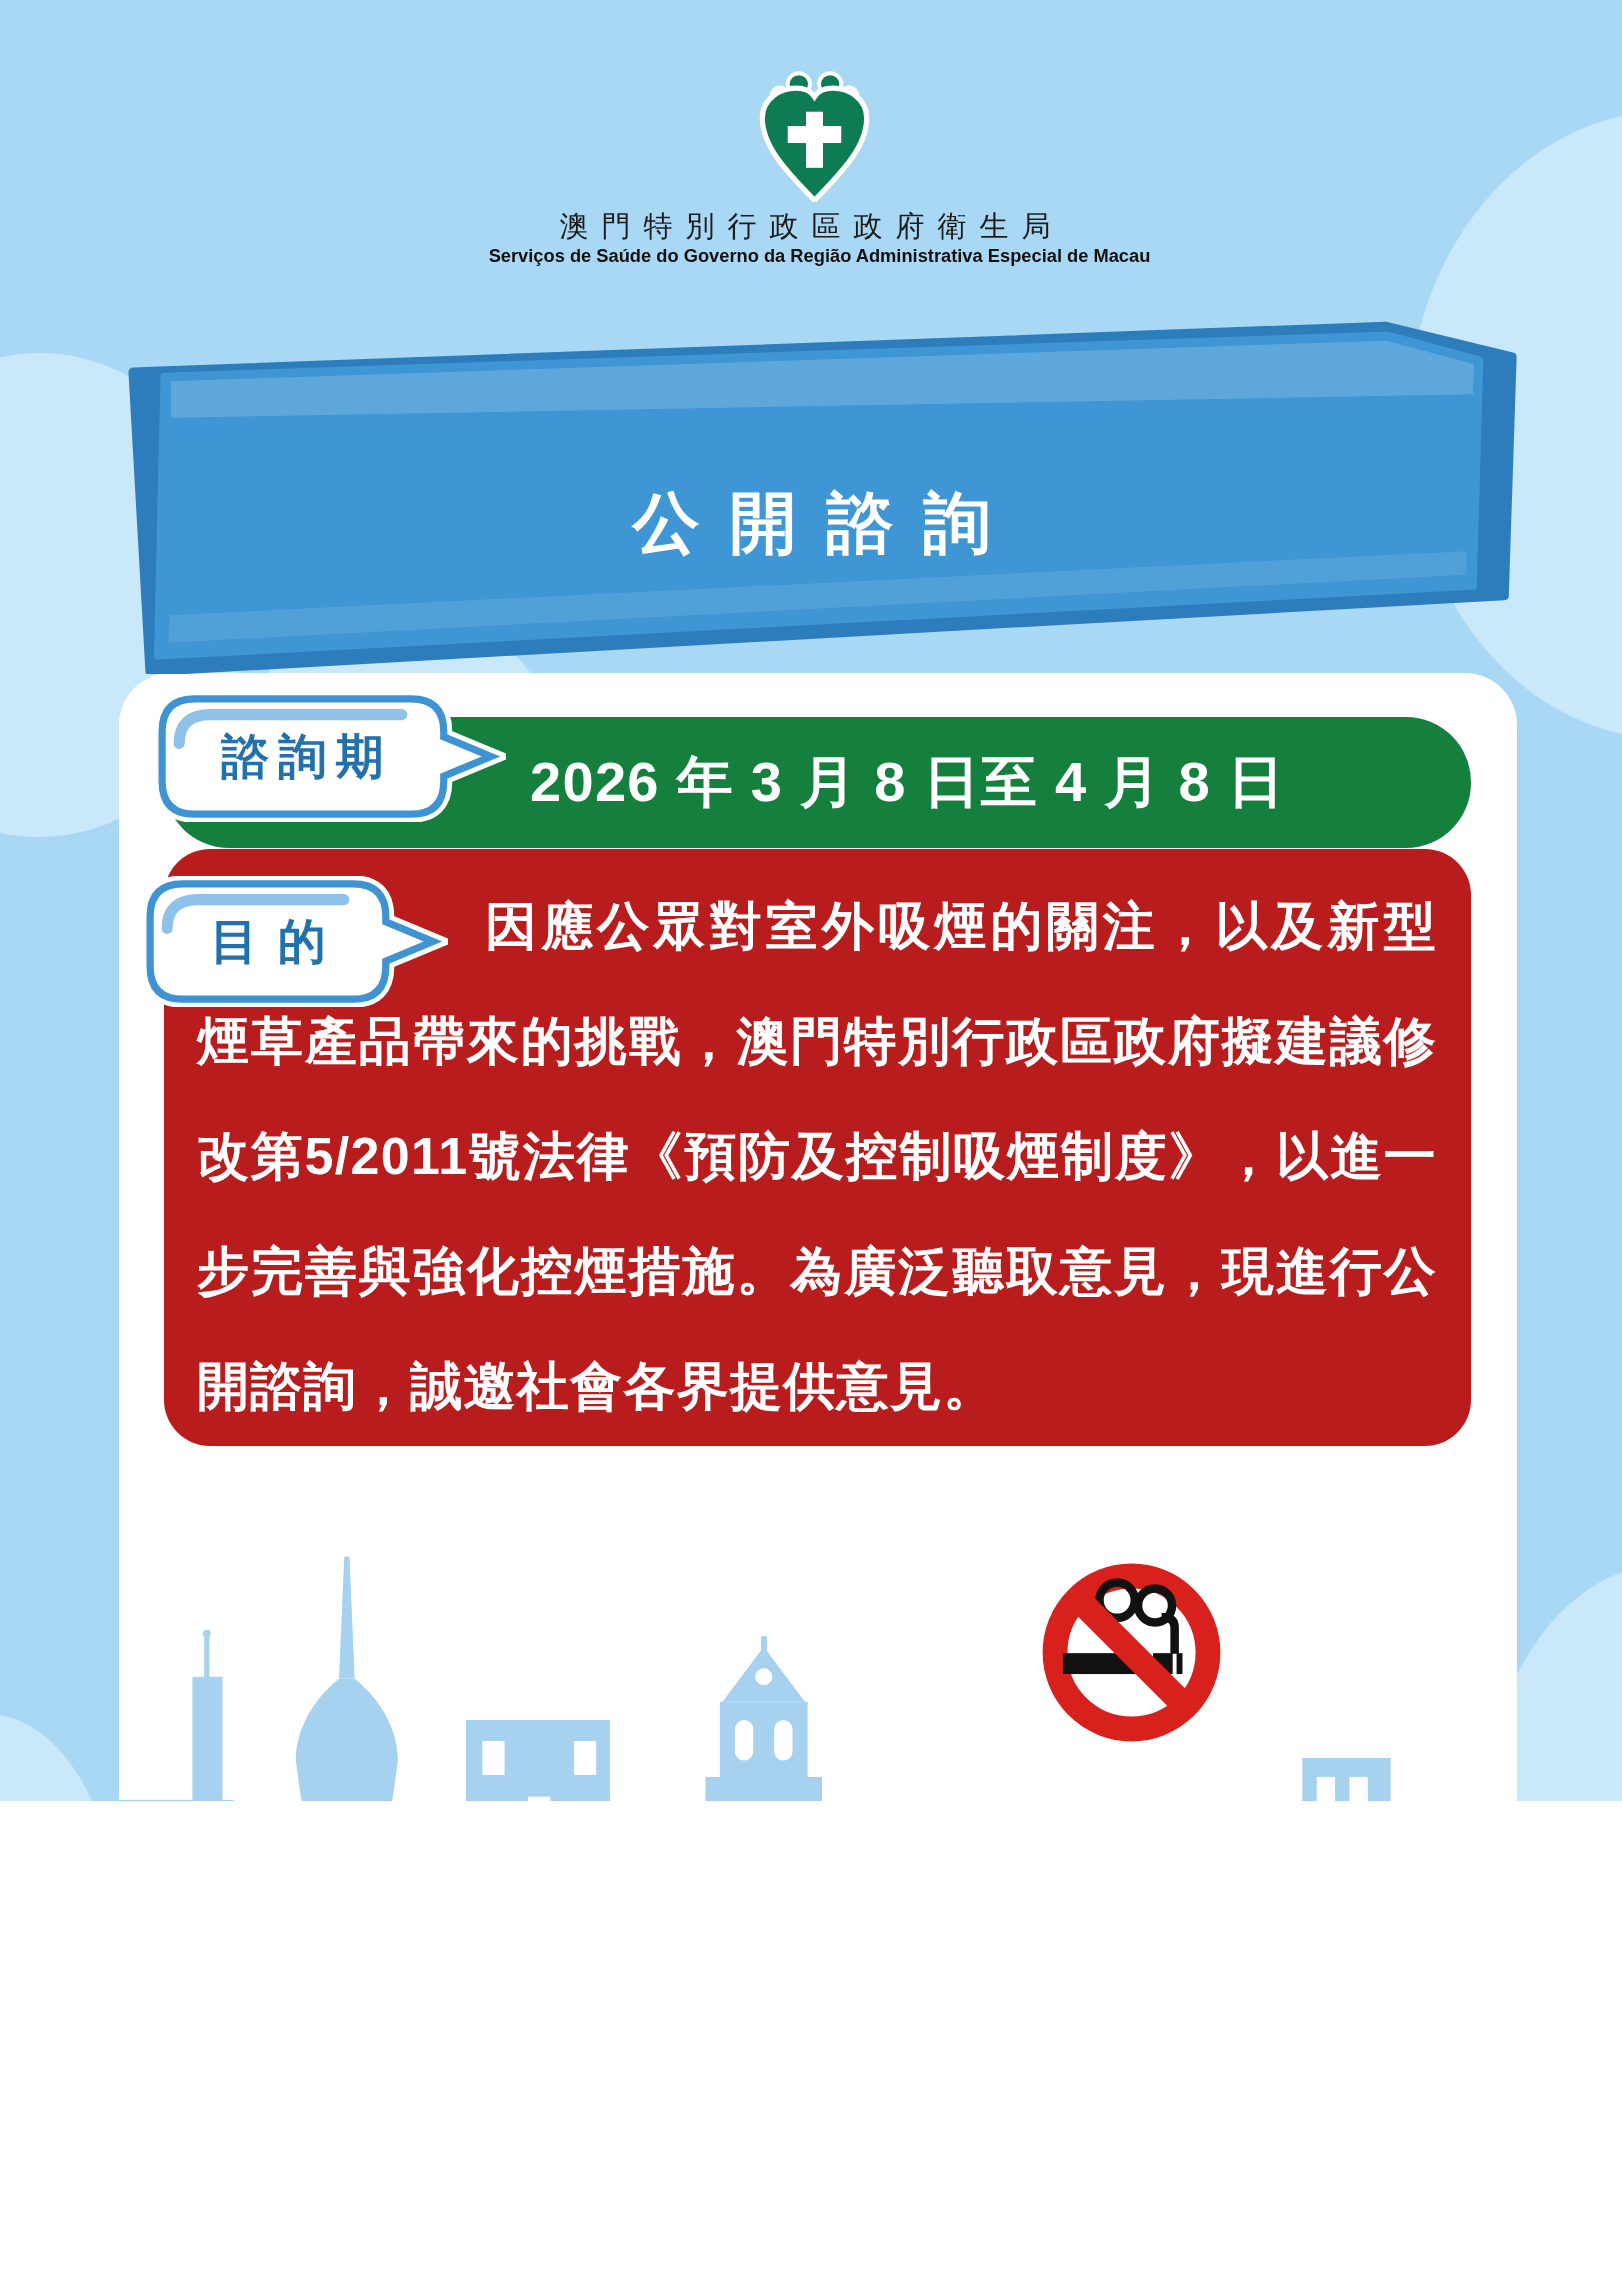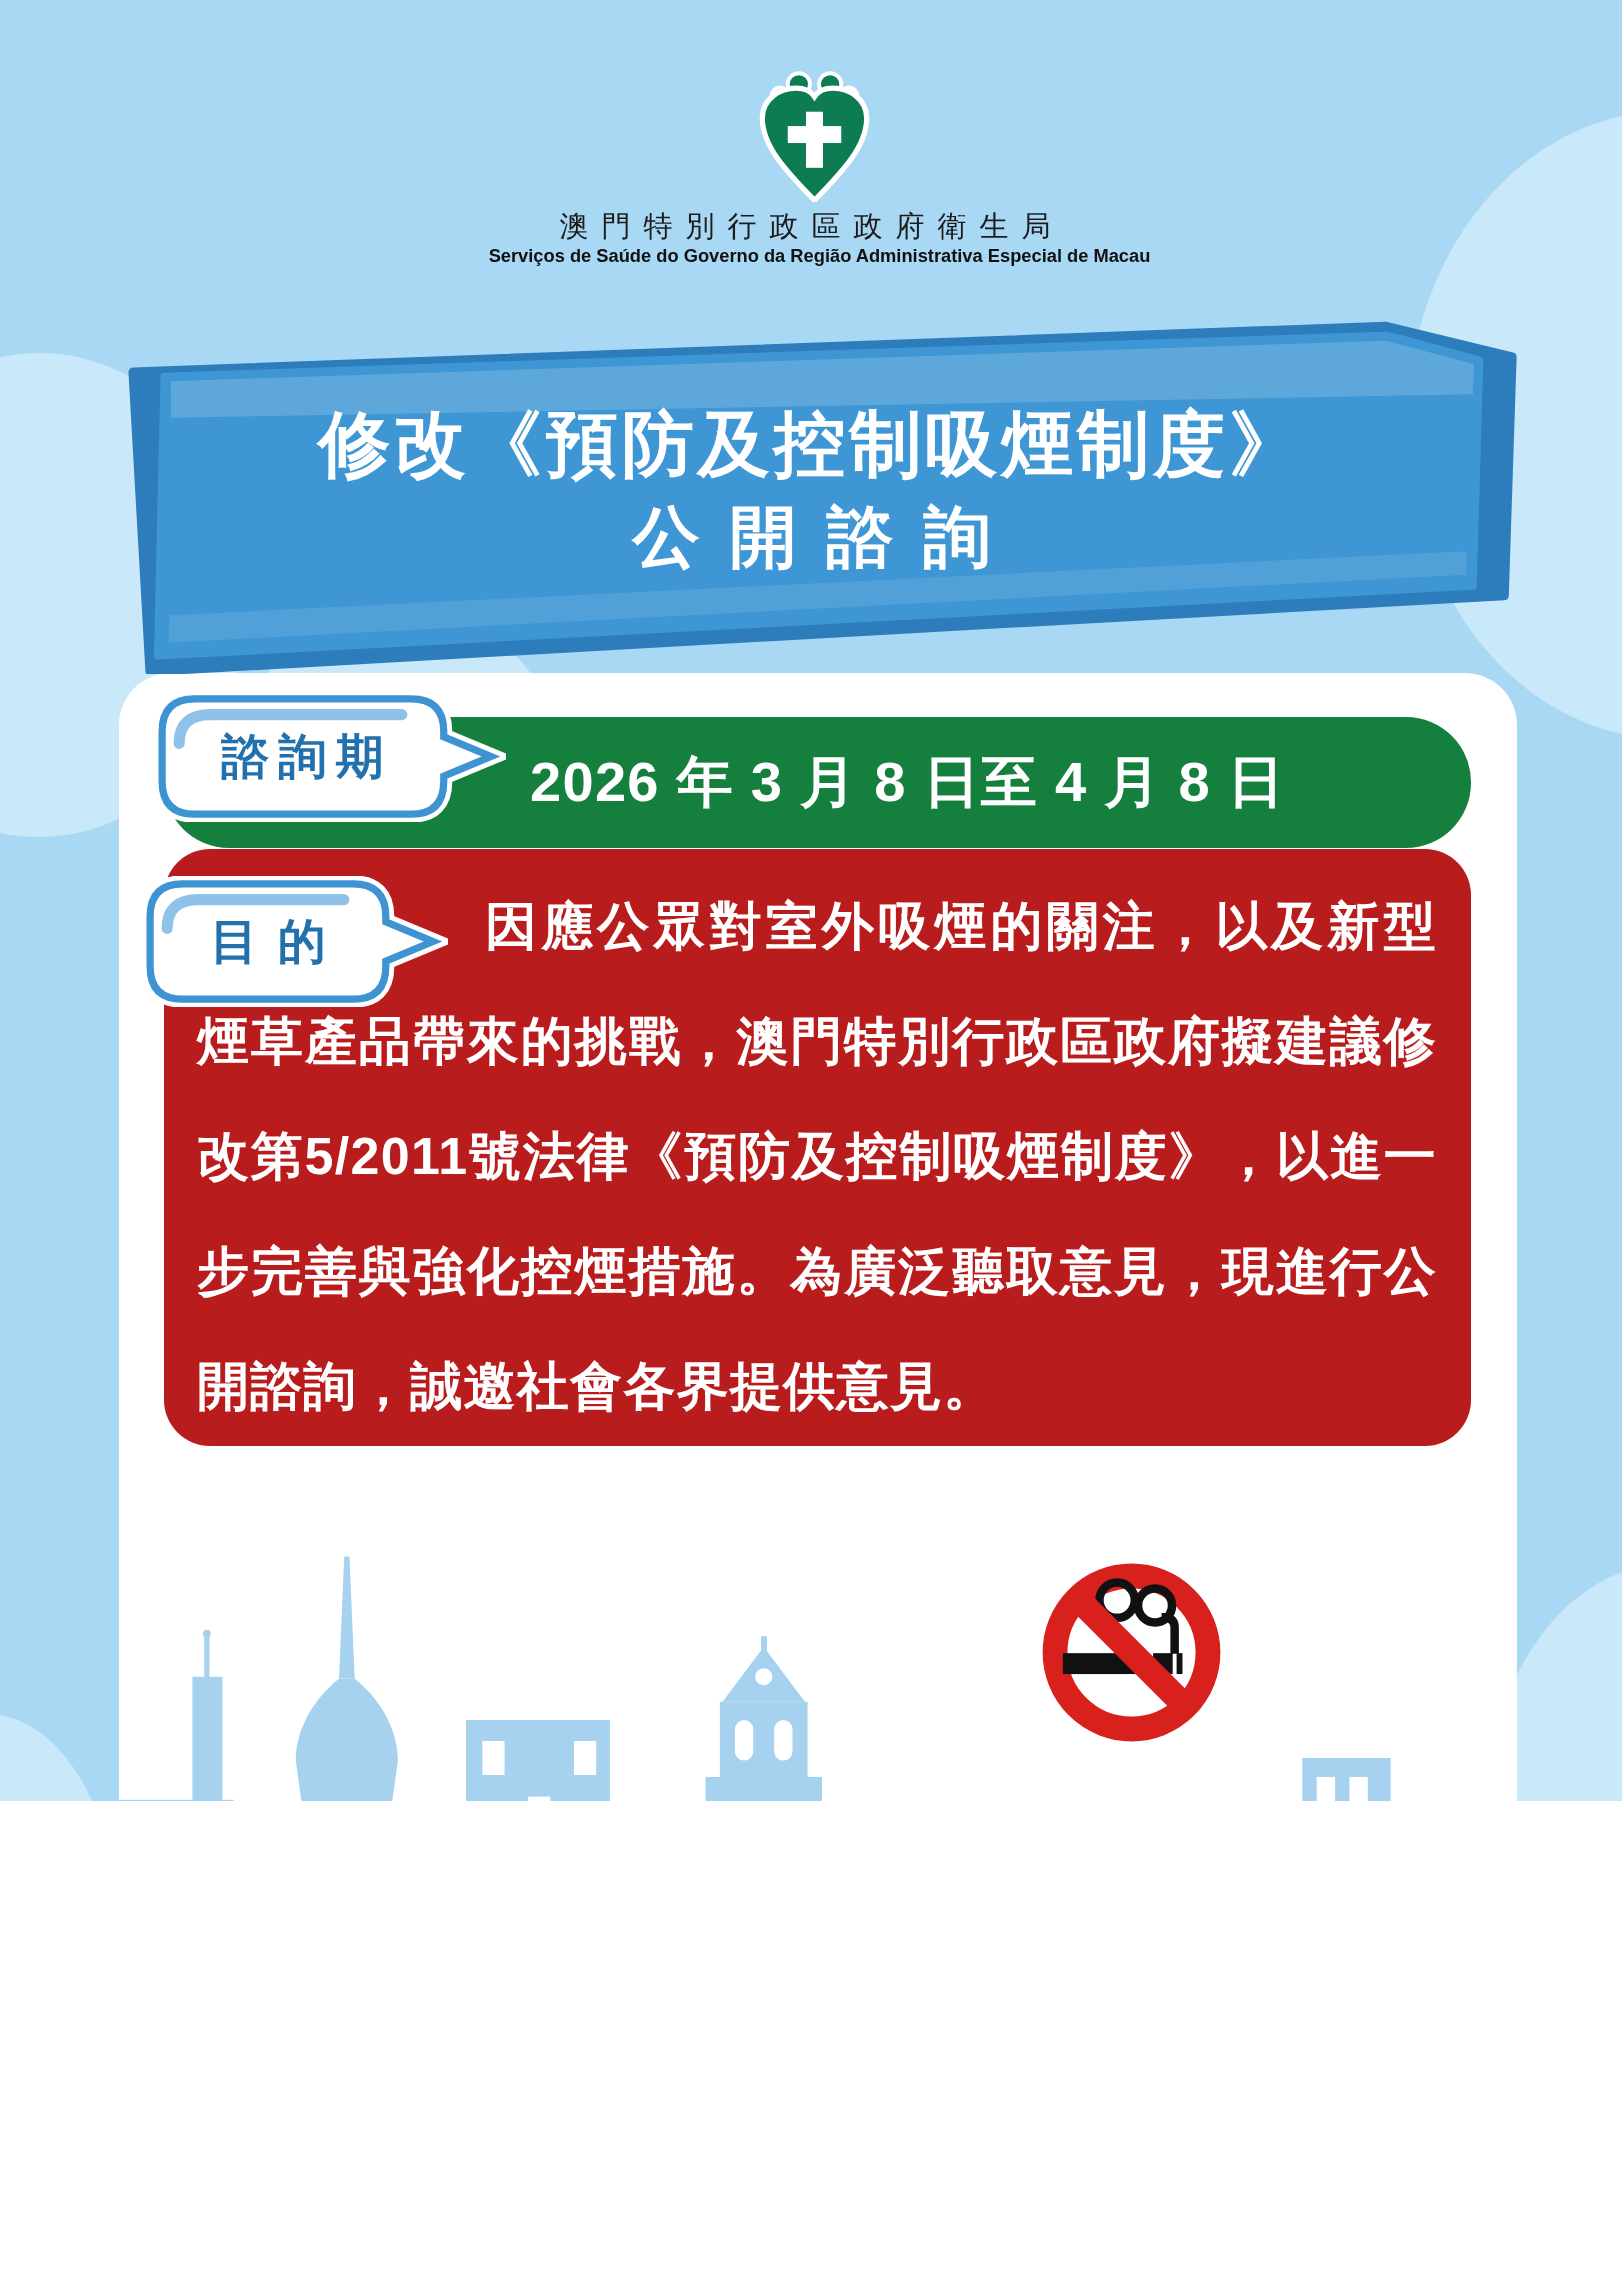--- a/index.html
+++ b/index.html
@@ -18,21 +18,21 @@
   .logo-wrap{position:absolute;left:746px;top:71px;width:137px;height:131px;z-index:4;}
   .org-zh{position:absolute;left:0;right:0;top:207px;text-align:center;font-size:29px;
           letter-spacing:13px;color:#1c1c1c;font-weight:500;z-index:4;}
   .org-pt{position:absolute;left:0;right:0;top:245px;text-align:center;font-size:18.3px;
           color:#111;font-weight:600;z-index:4;padding-left:16px;}
 
   
   .banner-svg{position:absolute;left:118px;top:308px;width:1413px;height:366px;z-index:4;}
   .banner-line{position:absolute;left:0;right:0;text-align:center;color:#fff;z-index:5;}
   .banner-line.l1{top:397px;font-size:72px;font-weight:800;letter-spacing:3.9px;}
-  .banner-line.l2{top:492px;font-size:67px;font-weight:800;letter-spacing:30px;text-indent:30px;}
+  .banner-line.l2{top:478px;font-size:67px;font-weight:800;letter-spacing:30px;text-indent:30px;}
 
   
   .card{position:absolute;left:119px;top:673px;width:1398px;height:1487px;background:#fff;
         border-radius:52px;z-index:2;}
 
   
   .consult-bar{position:absolute;left:164px;top:717px;width:1307px;height:131px;background:#15803d;
                border-radius:65px;z-index:4;}
   .consult-date{position:absolute;left:366px;top:0;height:131px;display:flex;align-items:center;
                 color:#fff;font-size:56px;font-weight:800;letter-spacing:1.3px;}
@@ -87,21 +87,20 @@
   </div>
   <div class="org-zh">澳門特別行政區政府衛生局</div>
   <div class="org-pt">Serviços de Saúde do Governo da Região Administrativa Especial de Macau</div>
 
   <svg class="banner-svg" viewBox="0 0 2160 560">
     <polygon points="22,98 1938,28 2132,75 2120,440 48,556" fill="#2D7DBC" stroke="#2D7DBC" stroke-width="14" stroke-linejoin="round"></polygon>
     <polygon points="70,105 1942,42 2082,80 2072,425 60,532" fill="#3E96D4" stroke="#3E96D4" stroke-width="12" stroke-linejoin="round"></polygon>
     <polygon points="80,112 1940,50 2074,86 2072,132 80,168" fill="#ffffff" opacity="0.17"></polygon>
     <polygon points="78,470 2062,372 2062,408 76,512" fill="#ffffff" opacity="0.10"></polygon>
   </svg>
-  <div class="banner-line l1">修改《預防及控制吸煙制度》</div>
   <div class="banner-line l2">公開諮詢</div>
 
   <div class="card"></div>
 
   <div class="consult-bar">
     <div class="consult-date">2026 年 3 月 8 日至 4 月 8 日</div>
   </div>
   <div class="badge consult">
     <svg width="357" height="131" viewBox="0 0 545 200">
       <path d="M70,12 L400,12 Q450,12 450,62 L450,70 L522,100 L450,130 L450,138 Q450,188 400,188 L70,188 Q20,188 20,138 L20,62 Q20,12 70,12 Z" fill="#fff" stroke="#fff" stroke-width="26"></path>

